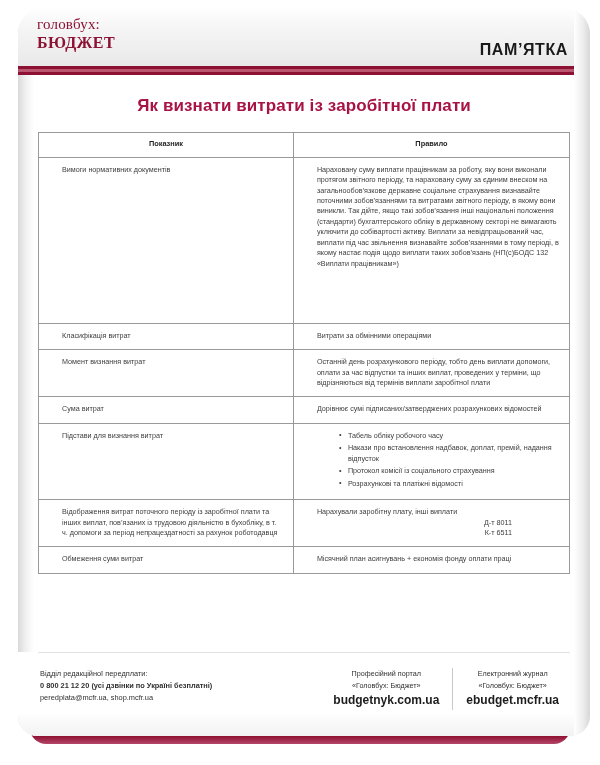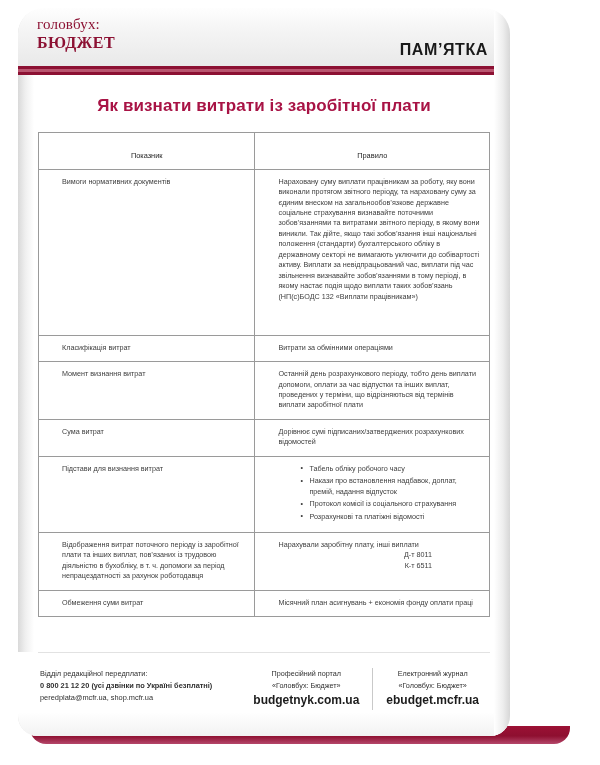--- a/index.html
+++ b/index.html
@@ -31,21 +31,21 @@
     height: 18px;
     background: linear-gradient(180deg, #9c1135 0%, #8e0f30 55%, #b5476a 100%);
     border-radius: 0 0 16px 16px;
     z-index: 0;
   }
 
   .sheet-face {
     position: absolute;
     left: 18px;
     top: 8px;
-    width: 492px;
+    width: 572px;
     height: 728px;
     background: #ffffff;
     border-radius: 26px 26px 20px 20px;
     z-index: 2;
     overflow: hidden;
   }
 
   
   .sheet-face::before {
     content: "";
@@ -143,23 +143,23 @@
   table.memo th,
   table.memo td {
     border: 1px solid #9a9a9a;
     vertical-align: top;
     padding: 7px 9px 8px 23px;
     line-height: 1.45;
   }
   table.memo thead th {
     text-align: center;
     font-size: 7.4px;
-    font-weight: normal;
+    font-weight: bold;
     color: #1f1f1f;
-    padding: 18px 6px 7px 6px;
+    padding: 6px 6px 7px 6px;
     vertical-align: middle;
   }
   td.label { color: #3d3d3d; }
   td.value { color: #3d3d3d; }
   .row-tall td { height: 150px; }
 
   ul.bullets {
     margin: 0;
     padding: 0;
     list-style: none;

